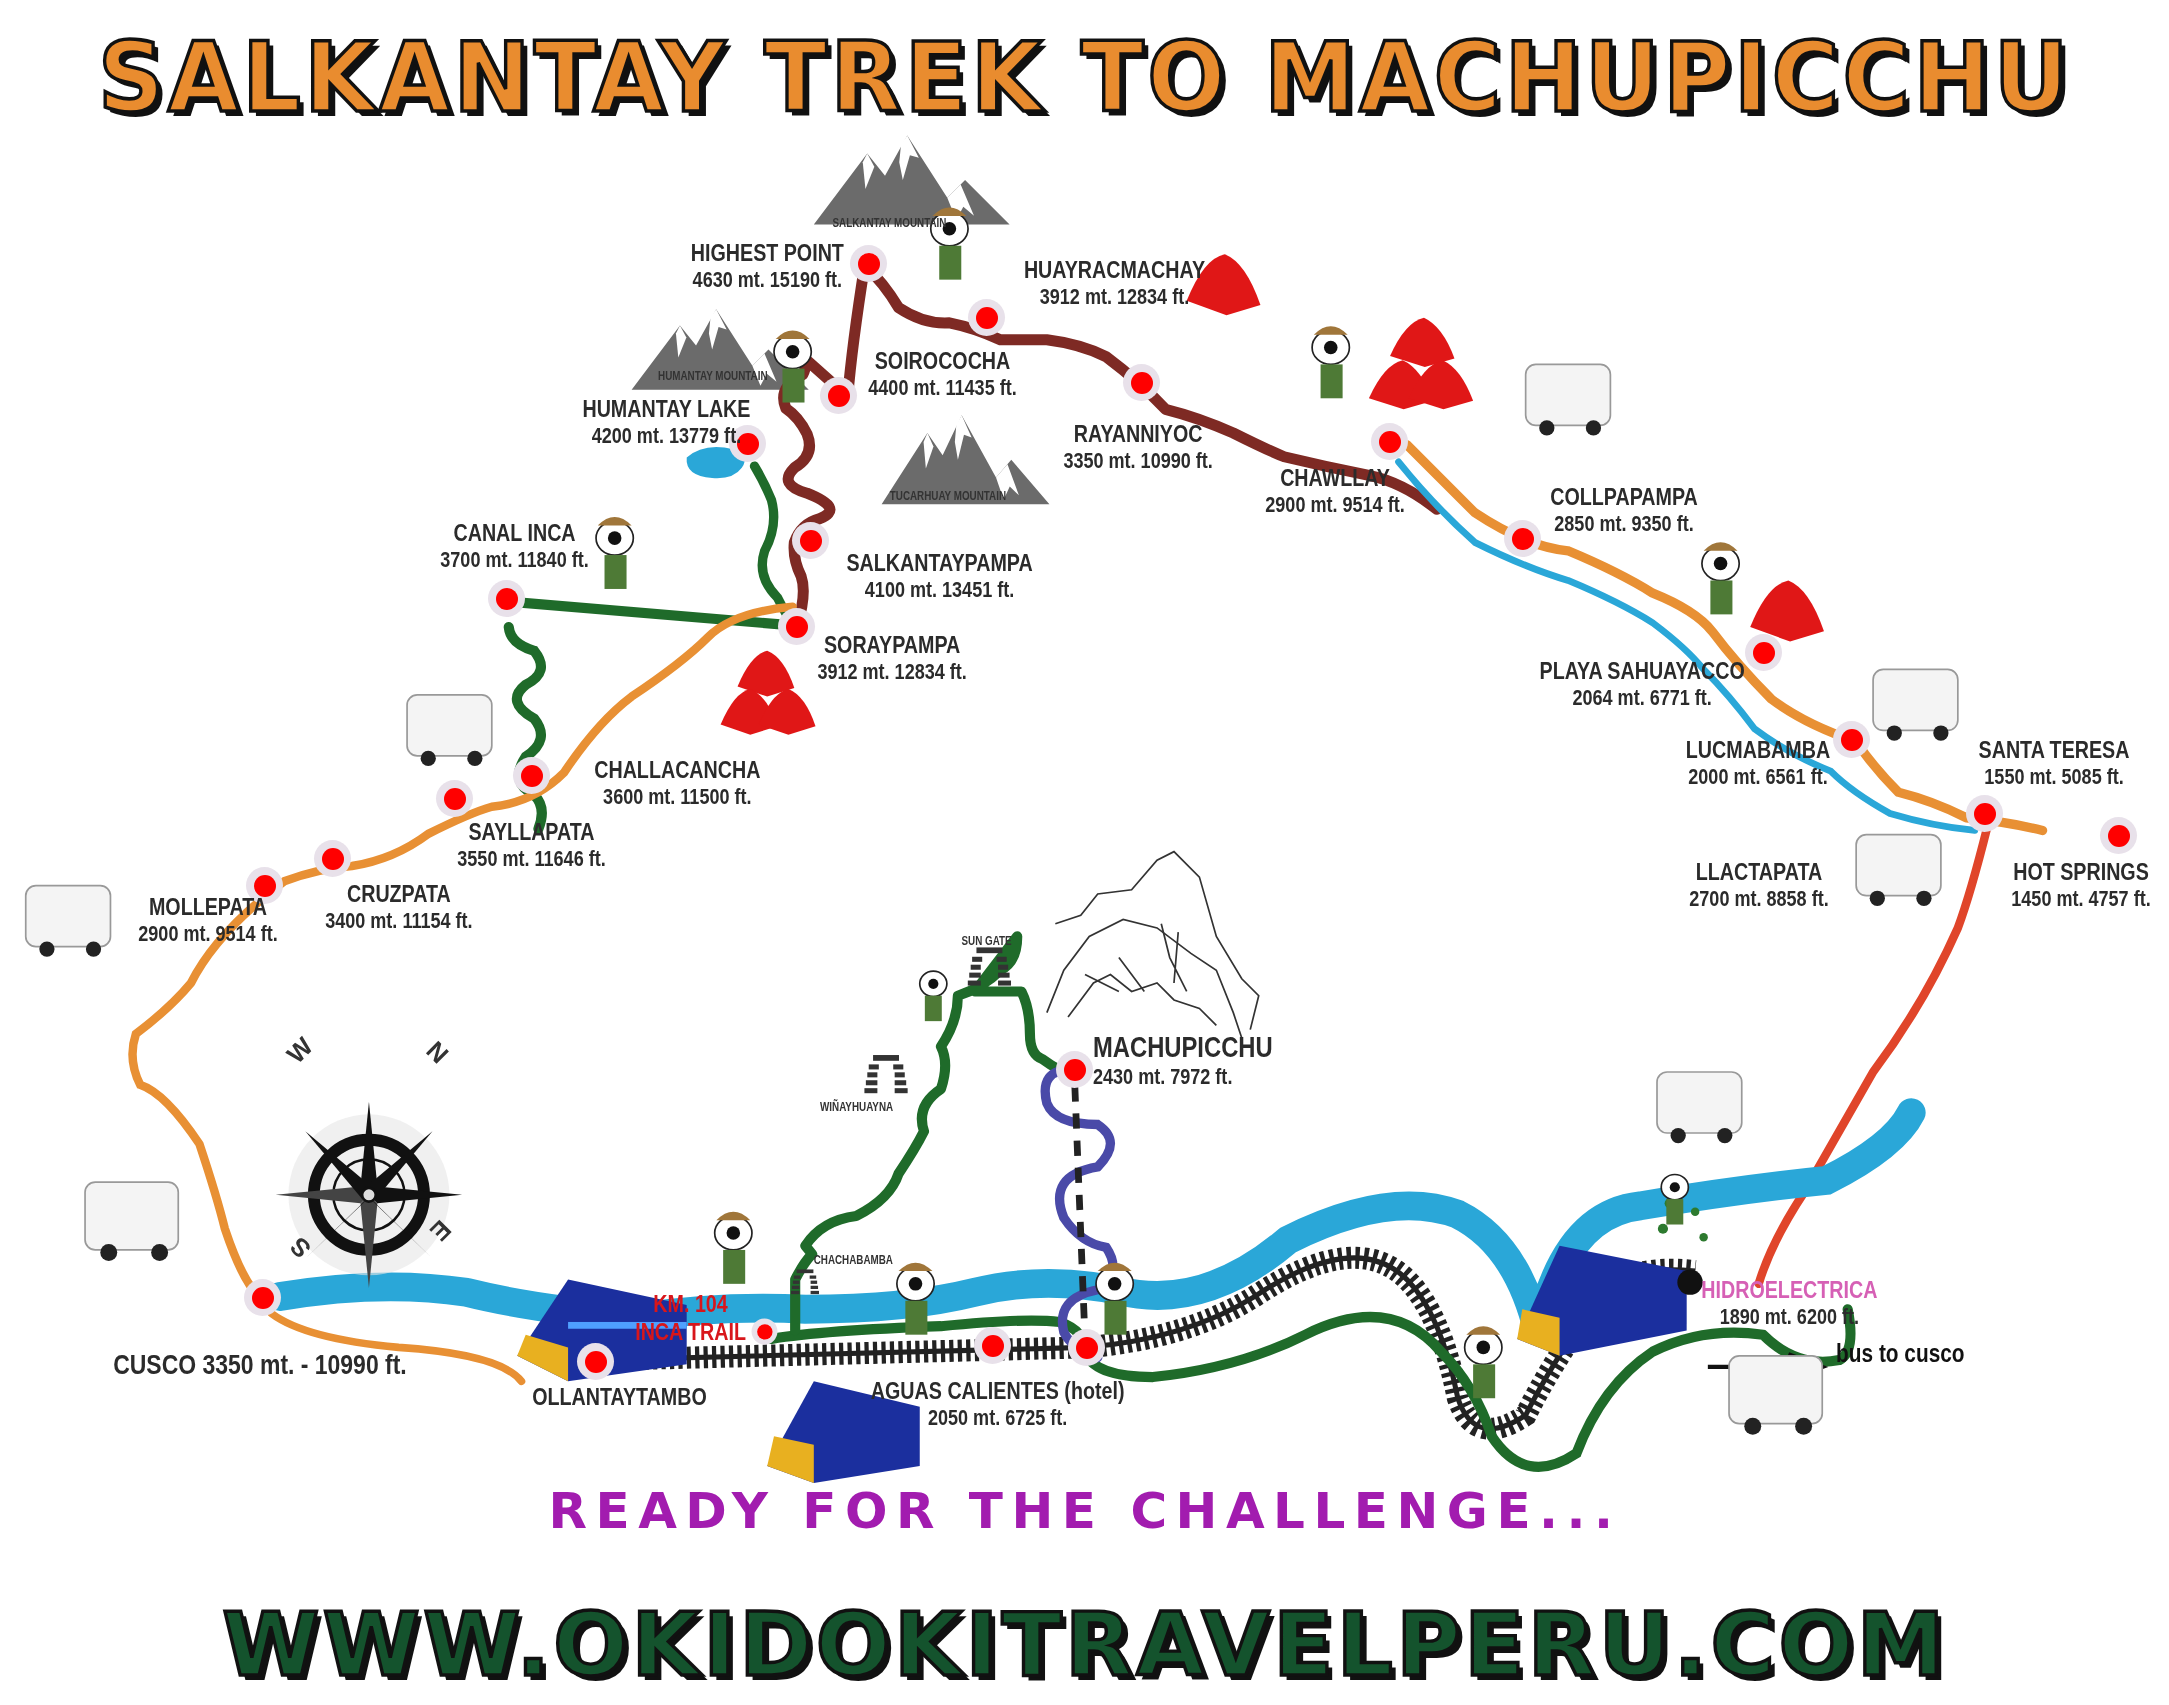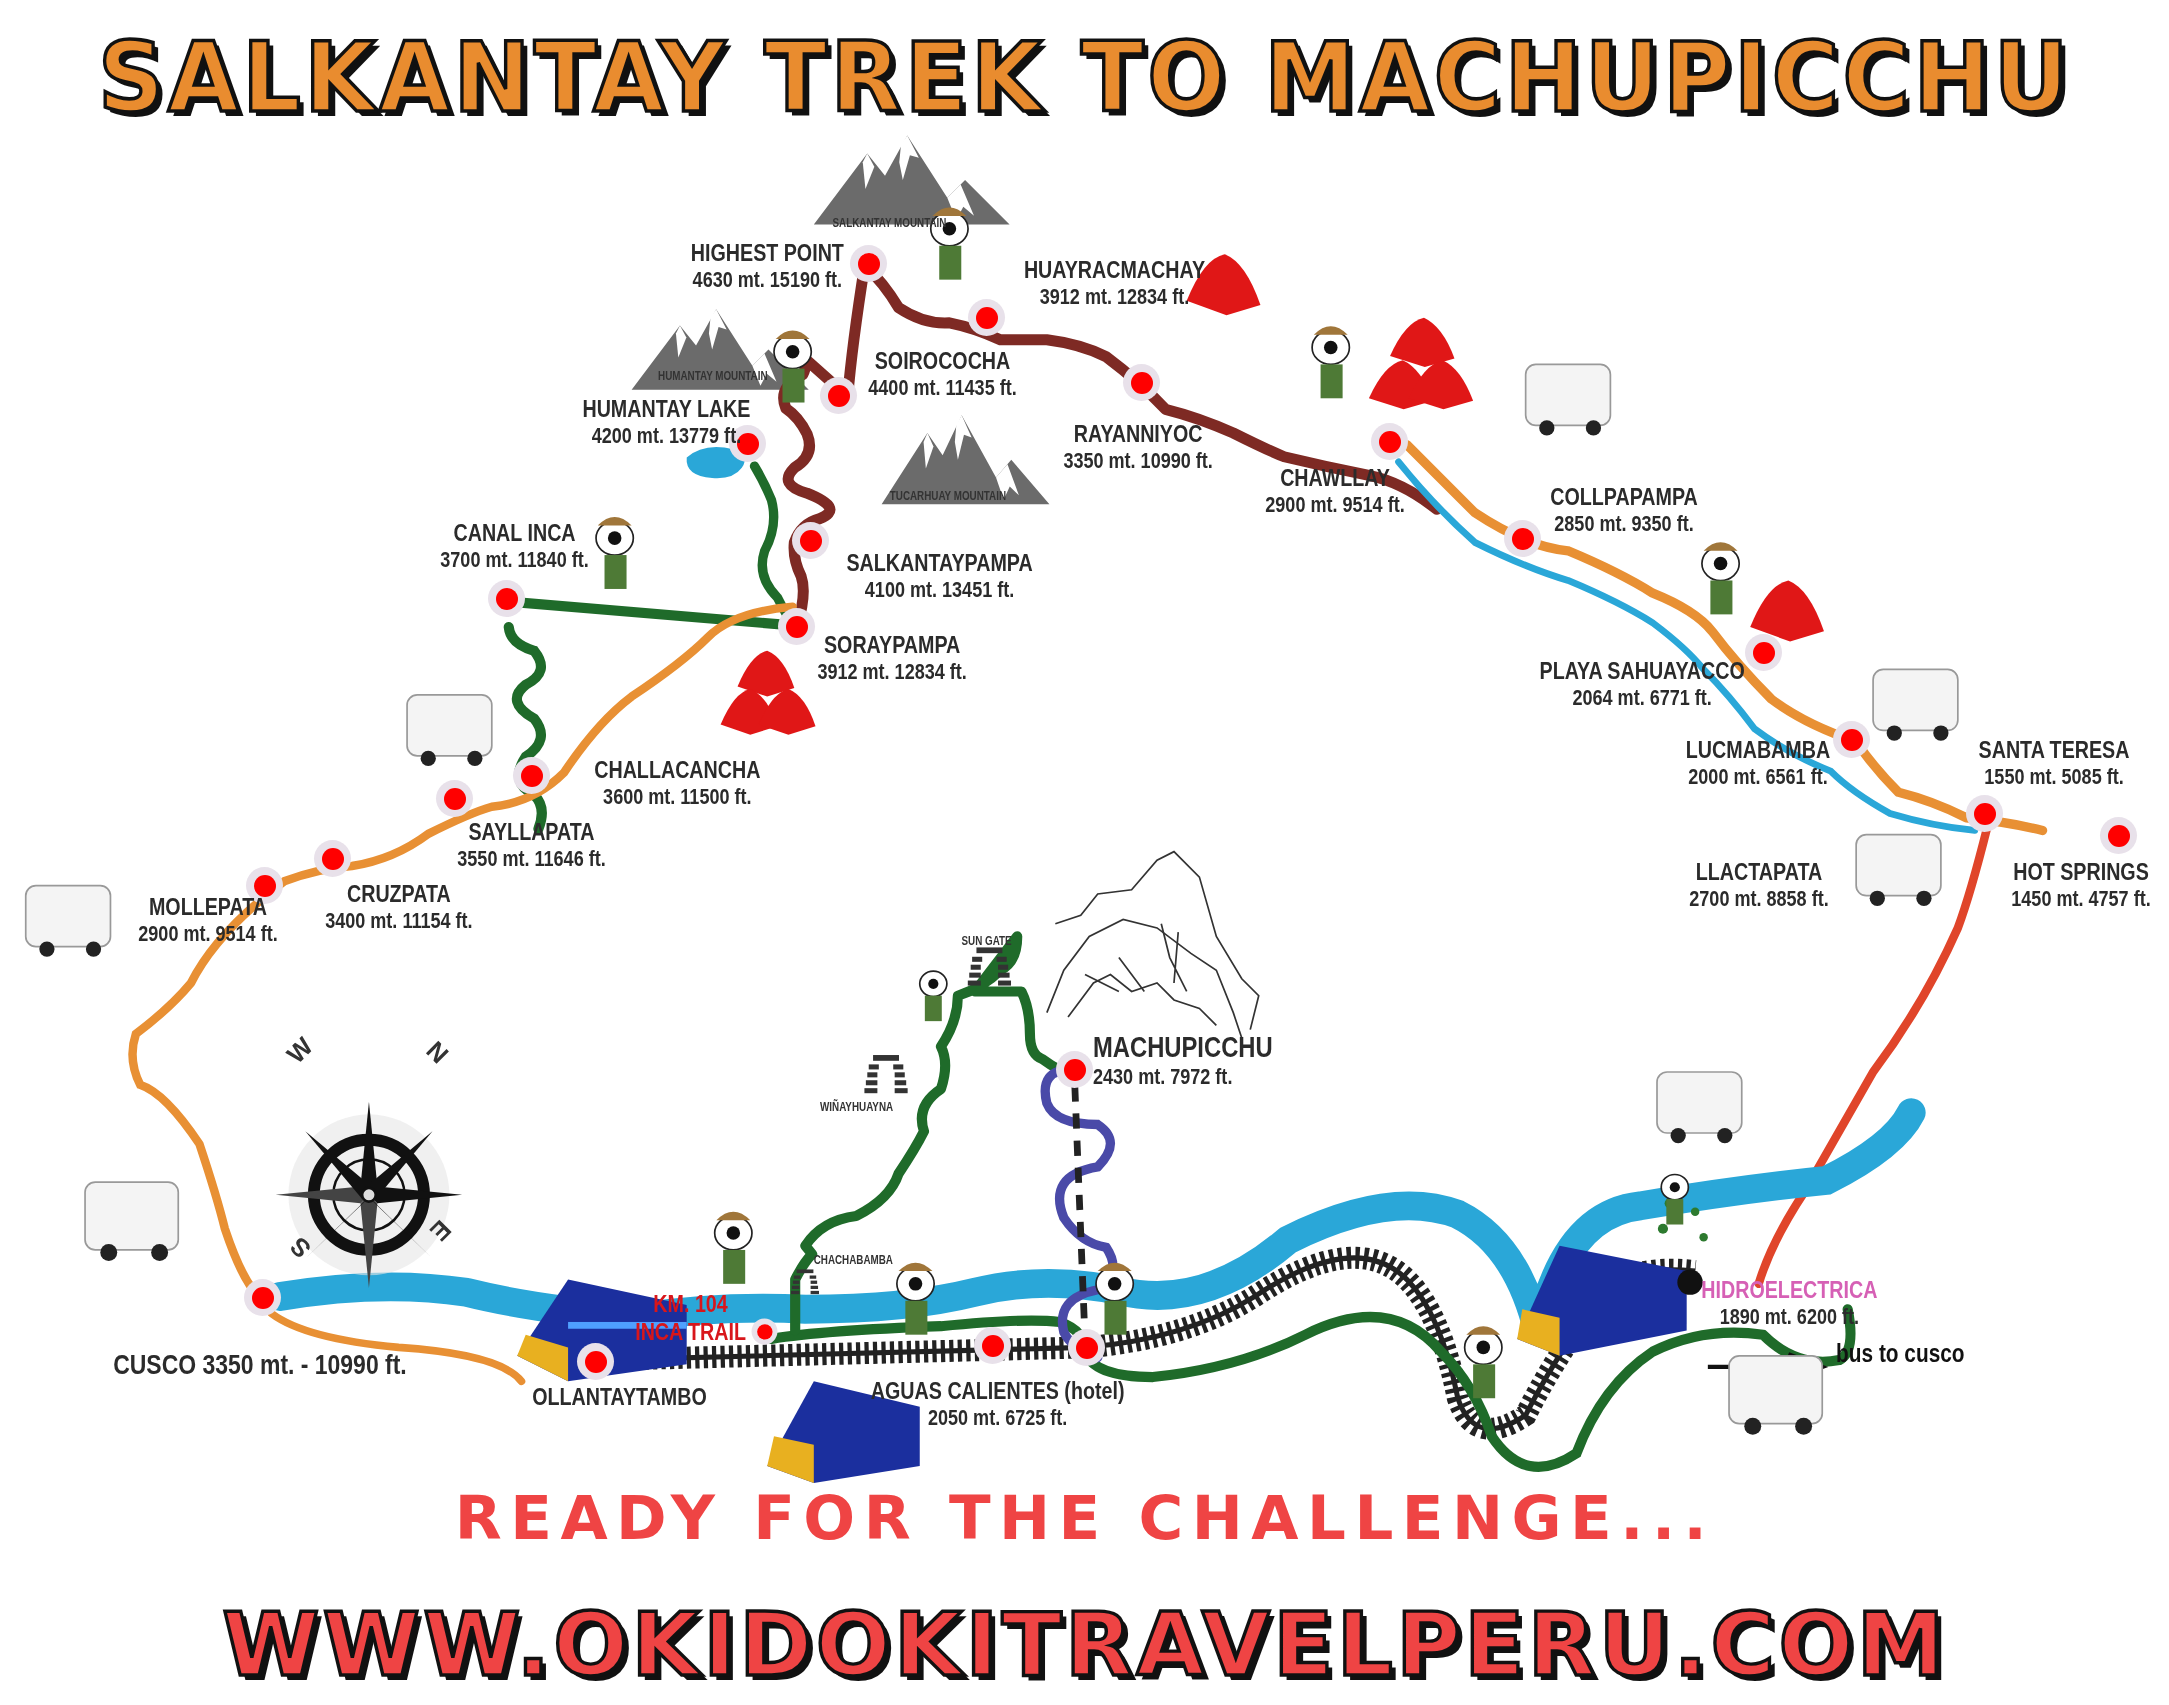--- a/index.html
+++ b/index.html
@@ -3,22 +3,22 @@
 <meta charset="utf-8">
 <style>
   html, body { margin:0; padding:0; background:#ffffff; }
   body { width:2170px; height:1705px; position:relative; overflow:hidden; font-family:"Liberation Sans", sans-serif; }
   .title {
     position:absolute; left:0; width:2170px; text-align:center;
     font-family:"DejaVu Sans", sans-serif; font-weight:900; letter-spacing:3.4px;
   }
   .title-top { top:24px; font-size:92px; color:#e98c2f;
     -webkit-text-stroke:3.4px #111; text-shadow:5.1px 5.1px 0 #111; transform:scaleY(1.05); }
-  .title-ready { top:1482px; font-size:61px; color:#ef4444; letter-spacing:8.5px; }
-  .title-url { top:1593px; font-size:88px; color:#ef4444; -webkit-text-stroke:3.4px #111; text-shadow:5.1px 5.1px 0 #111; }
+  .title-ready { top:1482px; font-size:50px; color:#a21caf; letter-spacing:8.5px; }
+  .title-url { top:1593px; font-size:88px; color:#14532d; -webkit-text-stroke:3.4px #111; text-shadow:5.1px 5.1px 0 #111; }
   svg.map { position:absolute; left:0; top:0; }
   .lbl { position:absolute; font-family:"Liberation Sans", sans-serif; font-weight:bold; color:#2b2b2b; text-align:center; line-height:1.18; white-space:nowrap; transform:scaleX(0.82); transform-origin:center; }
   .lbl .n { font-size:24px; display:block; }
   .lbl .a { font-size:22px; display:block; }
   .small { position:absolute; font-family:"Liberation Sans", sans-serif; font-weight:bold; color:#333; font-size:12px; white-space:nowrap; transform:scaleX(0.82); }
   .red { color:#d8161b !important; }
   .pink { color:#d660b5 !important; }
   .dot { position:absolute; width:37px; height:37px; border-radius:50%; background:#e8e1ea; margin:-18.6px 0 0 -18.6px; }
   .dot::after { content:""; position:absolute; left:7.6px; top:7.6px; width:22px; height:22px; border-radius:50%; background:#ff0000; }
 </style>

